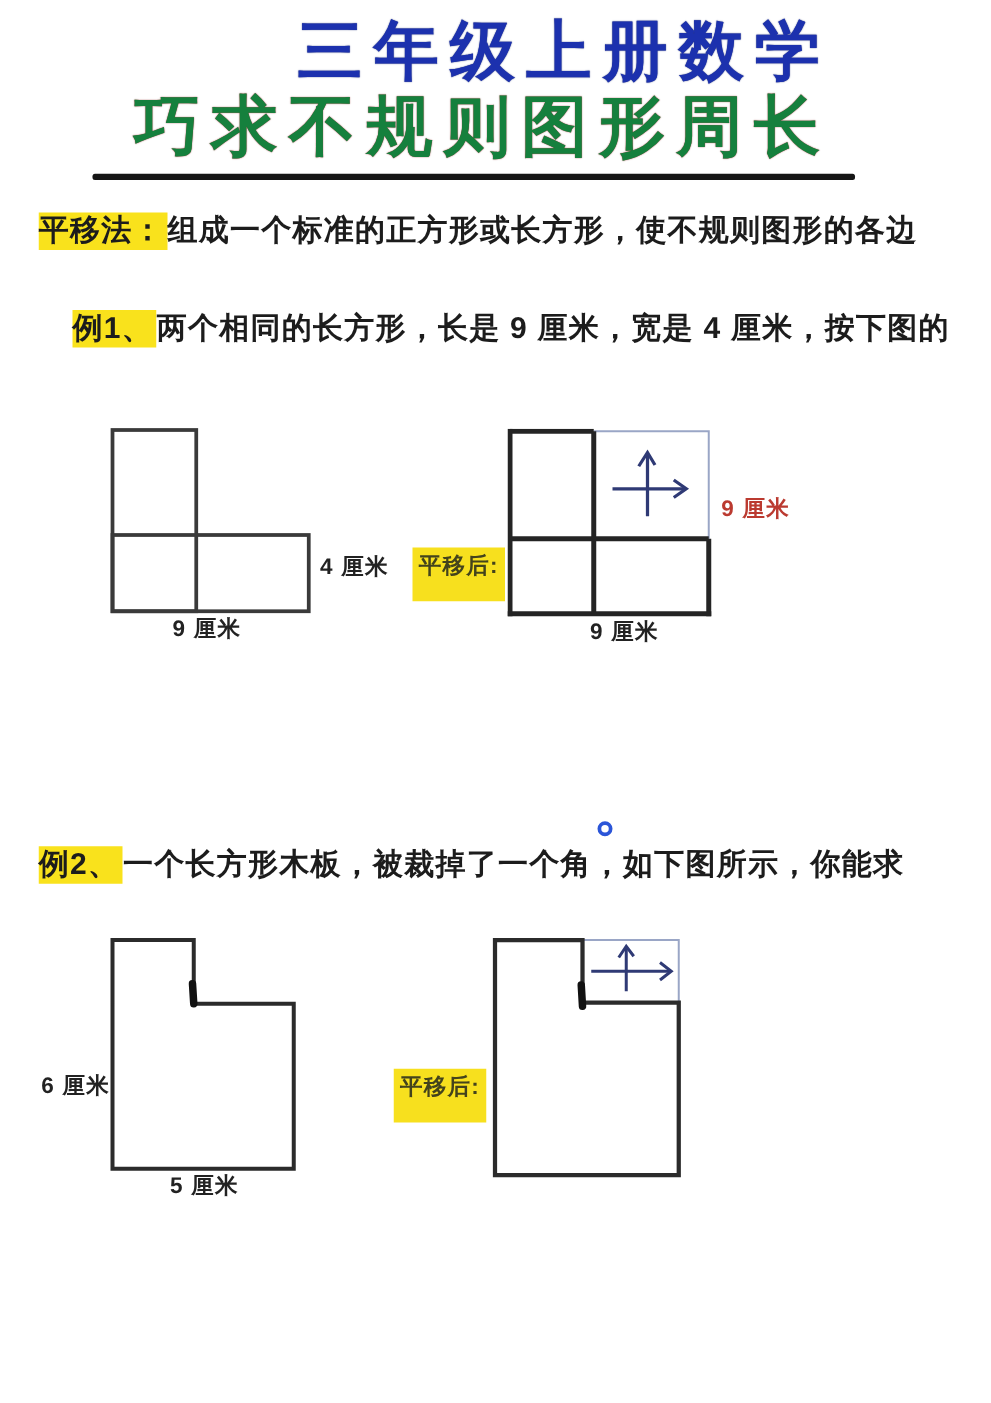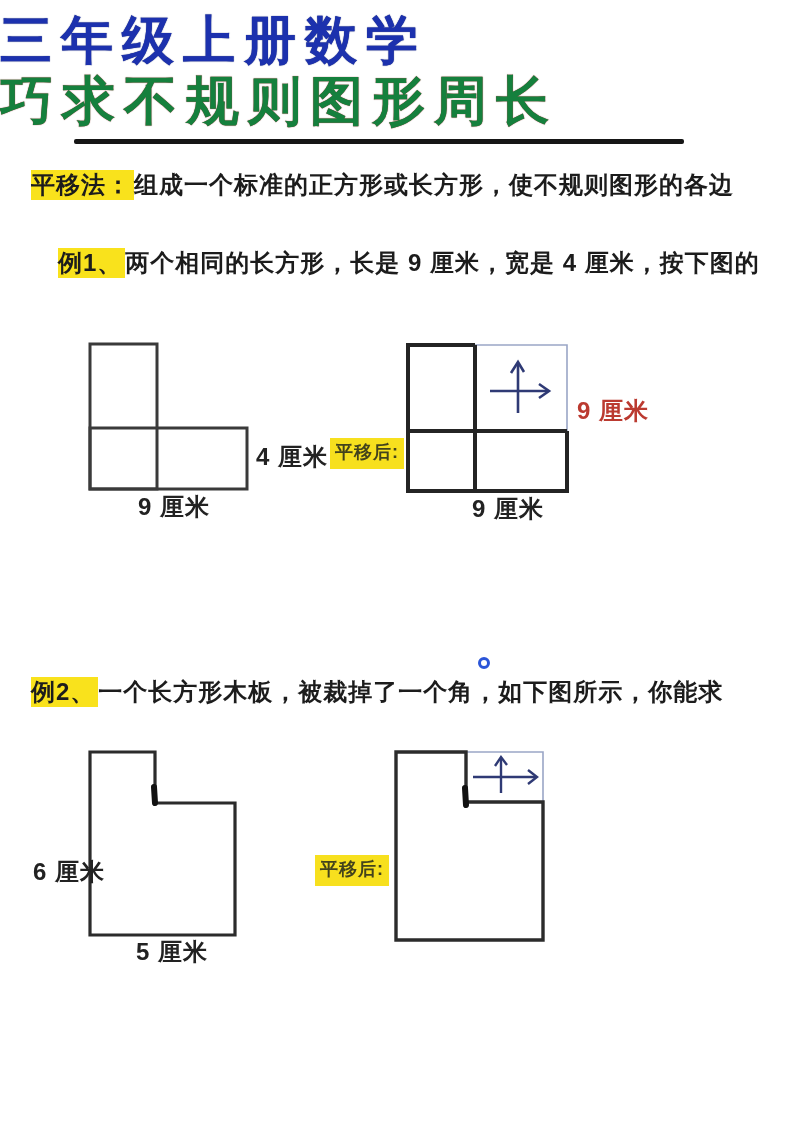--- a/index.html
+++ b/index.html
@@ -4,32 +4,32 @@
 <style>
   html,body{margin:0;padding:0;background:#e9e9e9;}
   .page{
     position:relative;width:793px;height:1122px;background:#ffffff;
     margin:0 auto;overflow:hidden;
     font-family:"Liberation Sans","DejaVu Sans",sans-serif;
     color:#1c1c1c;
   }
   .abs{position:absolute;}
   
-  .title{width:665px;text-align:left;font-weight:bold;white-space:nowrap;}
+  .title{width:665px;text-align:right;font-weight:bold;white-space:nowrap;}
   .title1{top:6px;left:0;font-size:52px;letter-spacing:9px;color:#1c31ae;text-shadow:0 0 1px #0d1b66;}
   .title2{top:66px;left:0;font-size:53px;letter-spacing:9px;color:#15803d;text-shadow:0 0 1px #7d120f;}
   .title-underline{left:74px;top:139px;width:610px;height:5px;background:#161616;border-radius:2px;}
   
   .para{left:31px;width:724px;font-size:24px;font-weight:bold;line-height:31px;letter-spacing:1px;}
   .hl{background:#f9e21c;padding:1px 3px 2px 0;}
   
-  .dim{font-size:24px;font-weight:bold;letter-spacing:1px;white-space:nowrap;color:#222;}
+  .dim{font-size:18px;font-weight:bold;letter-spacing:1px;white-space:nowrap;color:#222;}
   .dim-red{color:#bb3a30;}
   .yellow-tag{background:#f7e01e;color:#43431c;font-size:18px;font-weight:bold;
-    padding:2px 5px 5px 5px;white-space:nowrap;letter-spacing:1px;}
+    padding:2px 5px 17px 5px;white-space:nowrap;letter-spacing:1px;}
   
   svg{display:block;}
   
   .blue-dot{left:478px;top:657px;width:6px;height:6px;border:3px solid #2b55d8;
     border-radius:50%;background:#ffffff;}
   
   .footer{left:0;top:1066px;width:793px;text-align:center;font-size:19px;
     color:#8e8e8e;letter-spacing:0.5px;font-weight:normal;}
 </style>
 </head>

